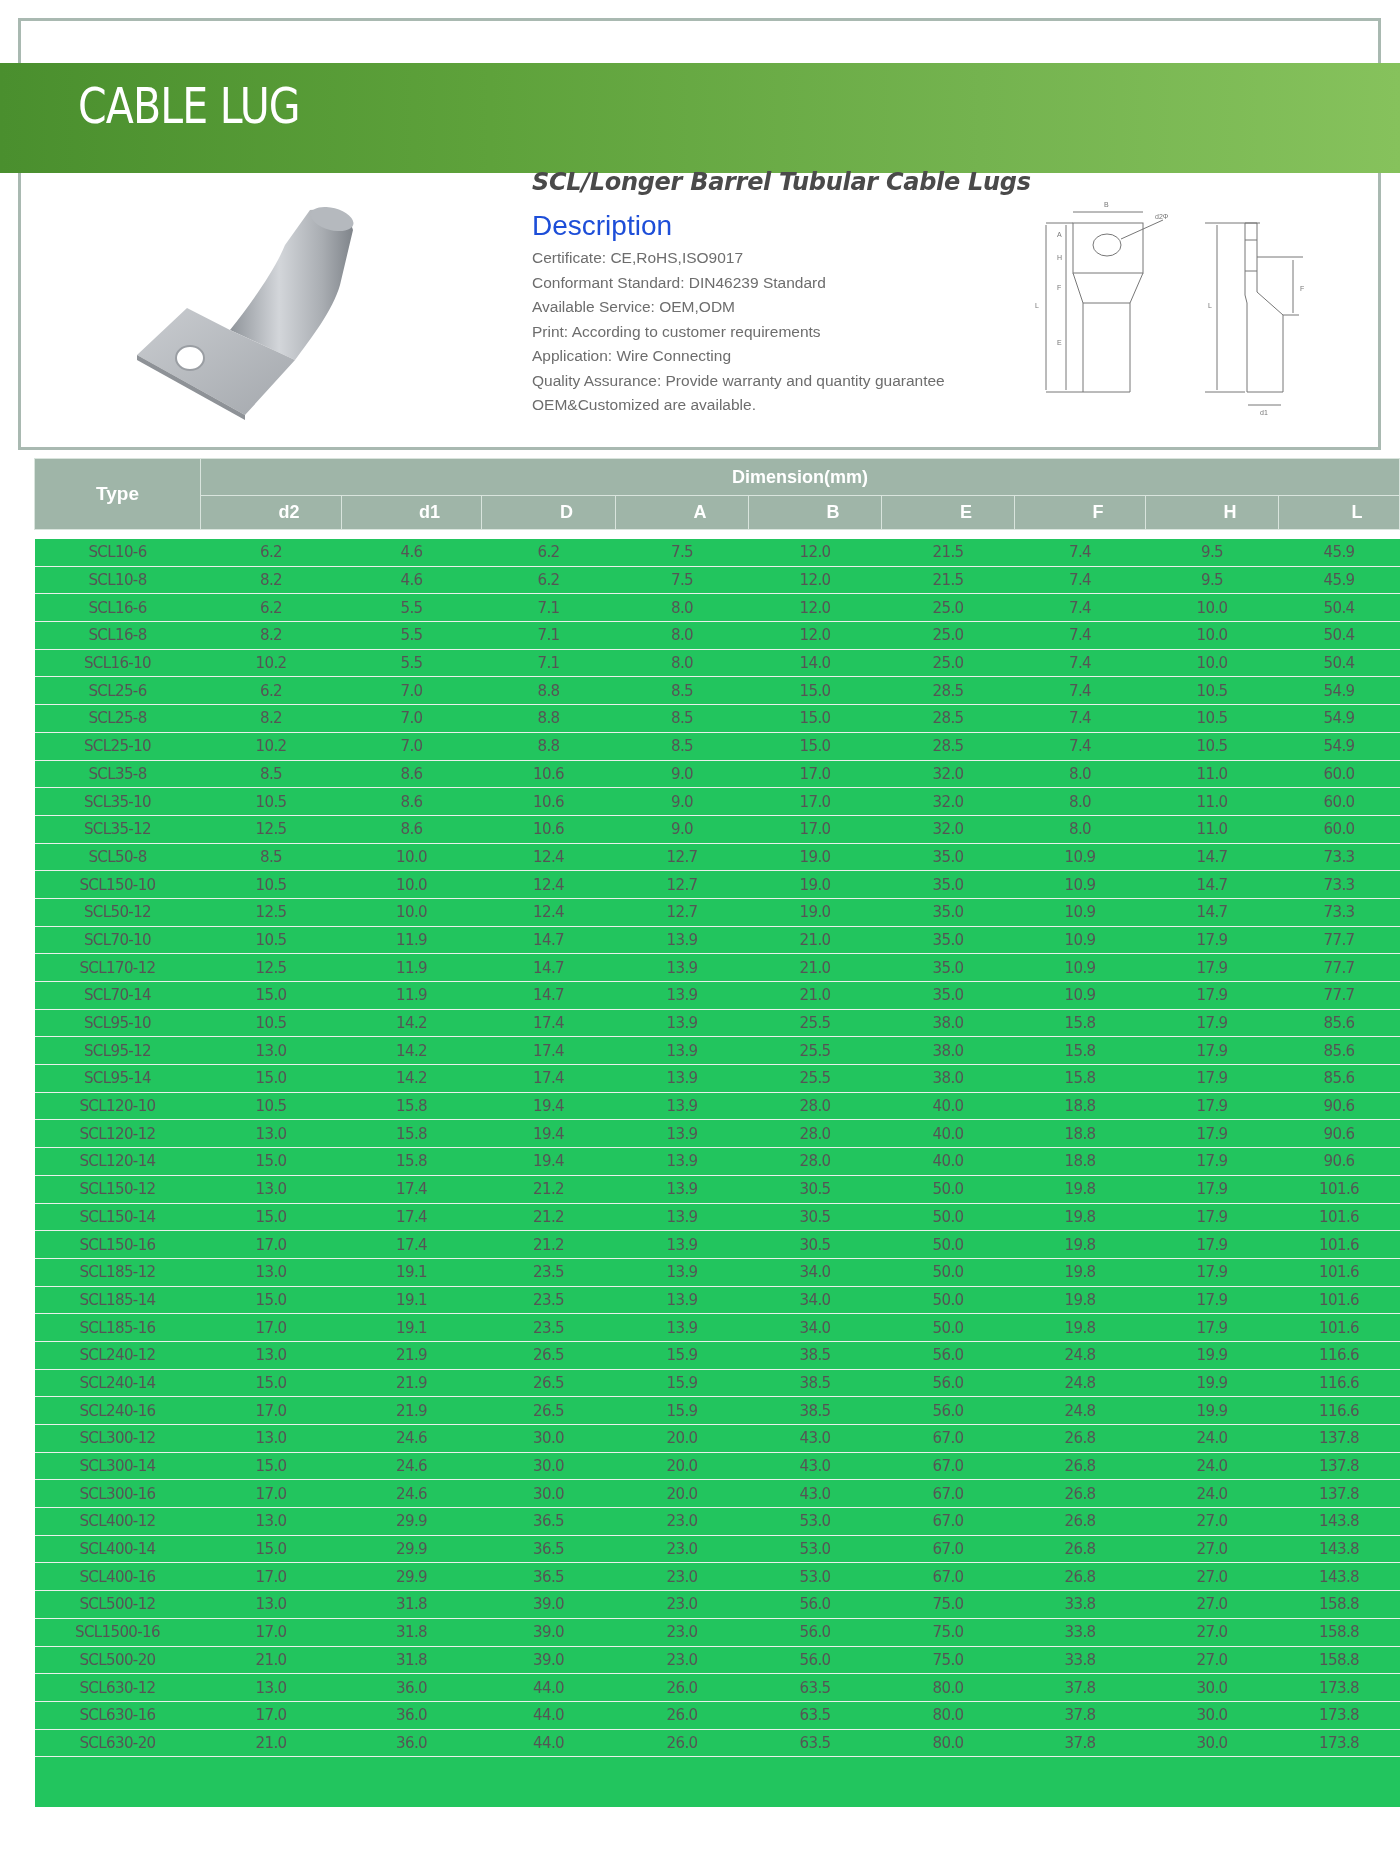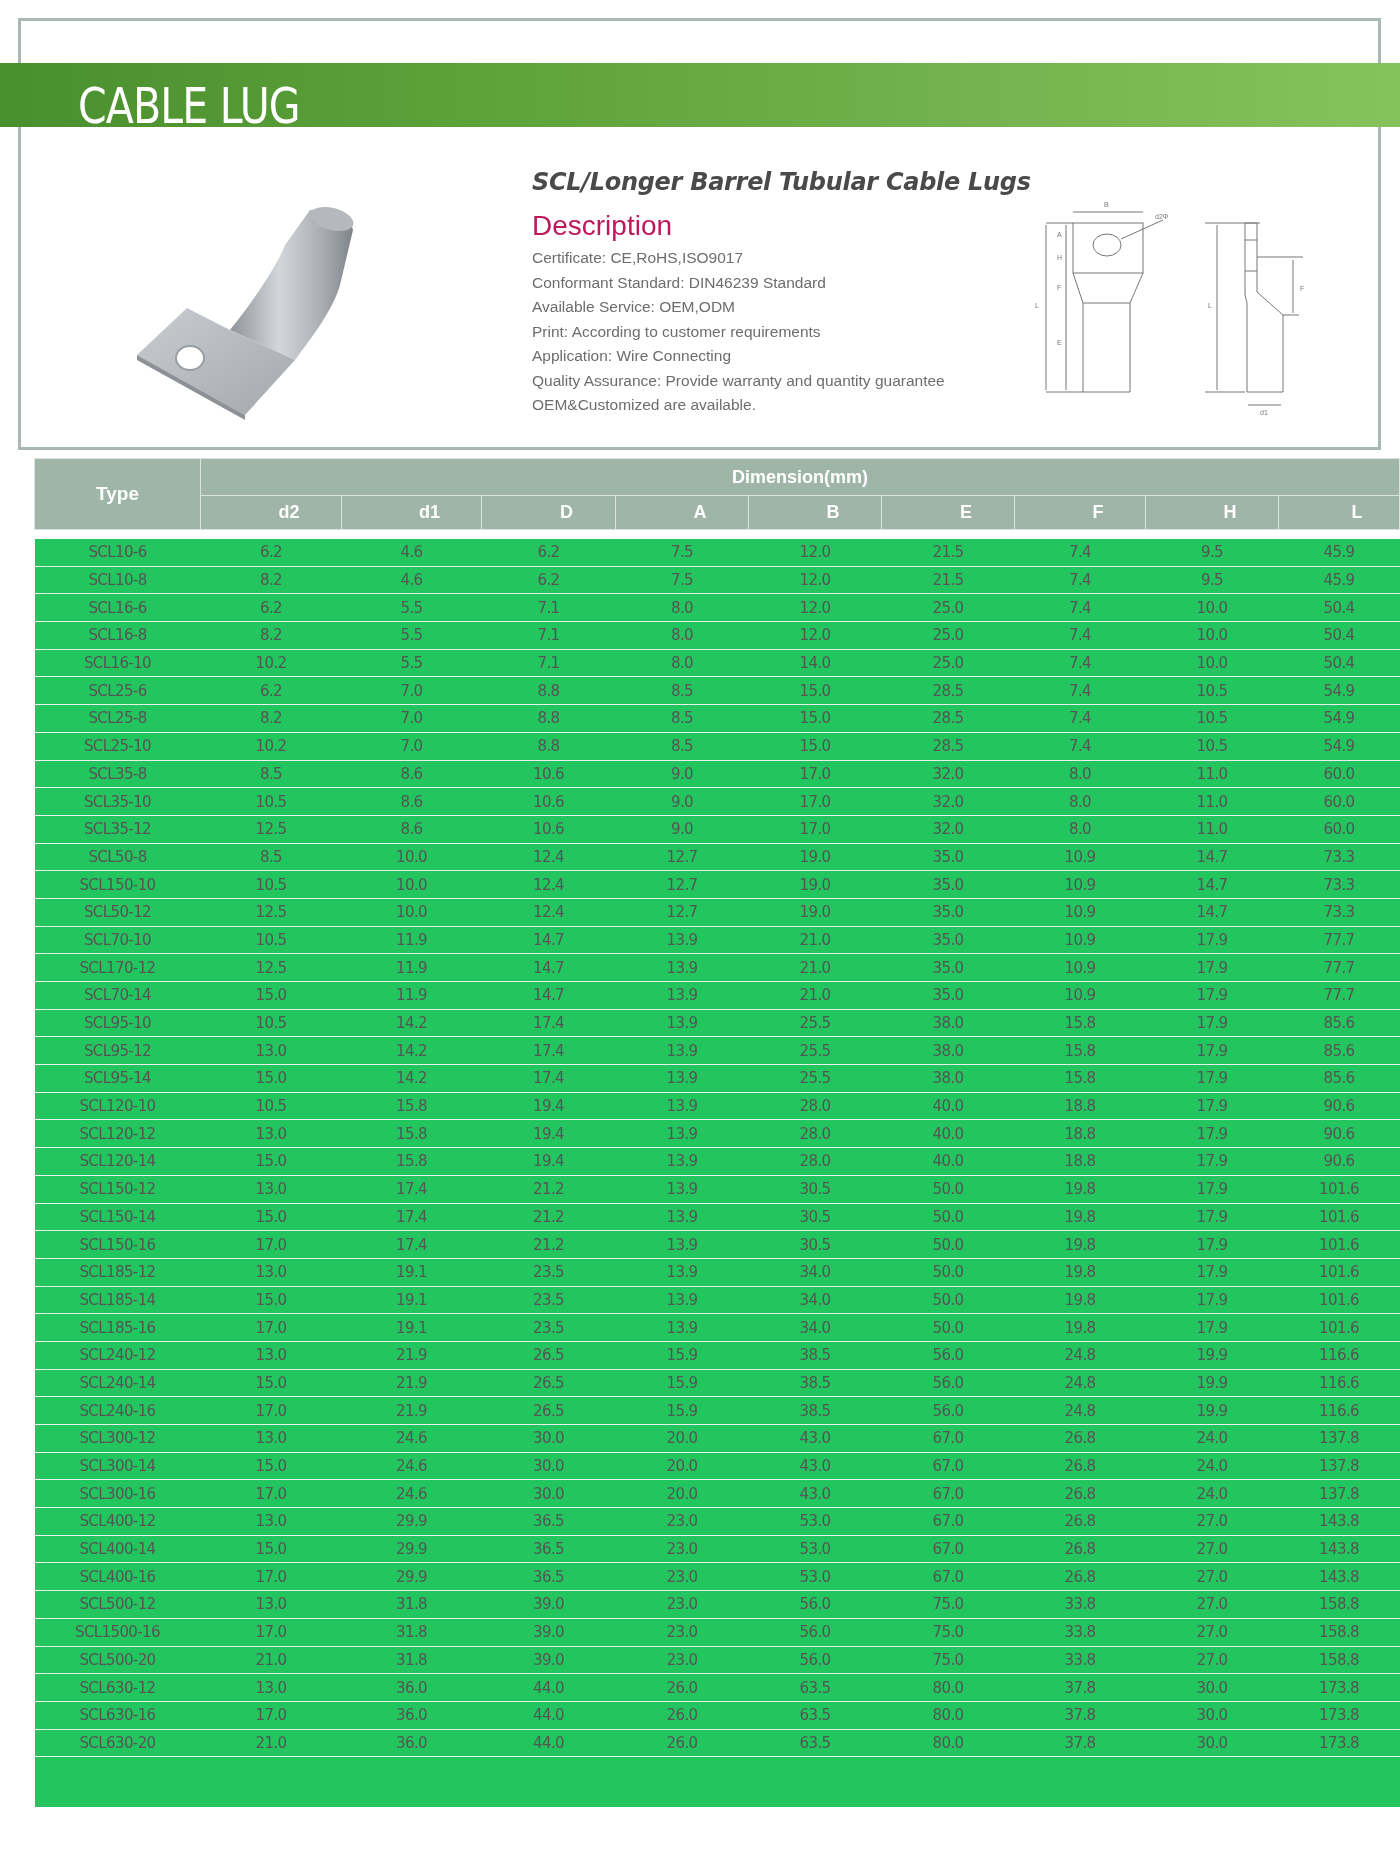--- a/index.html
+++ b/index.html
@@ -1,24 +1,24 @@
 <!DOCTYPE html>
 <html><head>
 <meta charset="utf-8">
 <style>
   * { box-sizing: border-box; margin: 0; padding: 0; }
   body { width: 1400px; height: 1862px; background: #ffffff; font-family: "Liberation Sans", sans-serif; position: relative; overflow: hidden; }
   .frame { position: absolute; left: 18px; top: 18px; width: 1363px; height: 432px; border: 3px solid #a9b9b1; background: #fff; }
-  .banner { position: absolute; left: 0; top: 63px; width: 1400px; height: 64px;
+  .banner { position: absolute; left: 0; top: 63px; width: 1400px; height: 110px;
     background: linear-gradient(90deg, #4a8f2e 0%, #5ea23b 35%, #74b34f 70%, #86c25c 100%); }
   .banner-title { position: absolute; left: 78px; top: 14px; color: #ffffff; font-size: 50px; font-family: "DejaVu Sans", sans-serif; letter-spacing: -1px; transform: scaleX(0.82); transform-origin: left center; }
   .photo { position: absolute; left: 135px; top: 190px; width: 240px; height: 230px; }
   .info { position: absolute; left: 532px; top: 168px; }
   .info h1 { font-family: "DejaVu Sans", sans-serif; font-size: 24px; font-weight: bold; color: #4a4a4a; letter-spacing: -0.3px; font-style: italic; }
-  .info h2 { font-size: 28px; font-weight: normal; color: #be185d; margin-top: 14px; }
+  .info h2 { font-size: 28px; font-weight: normal; color: #1d4ed8; margin-top: 14px; }
   .info ul { list-style: none; margin-top: 4px; }
   .info li { font-size: 15.5px; color: #6d6d6d; line-height: 24.5px; }
   .drawing { position: absolute; left: 1025px; top: 195px; width: 290px; height: 235px; }
   table { position: absolute; left: 34px; top: 458px; width: 1365px; border-collapse: collapse; table-layout: fixed; }
   thead th { background: #9fb5a8; color: #ffffff; font-weight: bold; font-size: 18px; border: 1px solid #d9e4dd; }
   th.type-h { width: 166px; font-size: 19px; }
   th.group-h { height: 37px; border-bottom: 1px solid #d9e4dd; }
   th.sub-h { height: 34px; padding-left: 36px; }
   tbody.spacer td { height: 9px; background: #fff; }
   tbody.rows tr { height: 27.7px; background: #22c55e; margin-top: 12px; }

